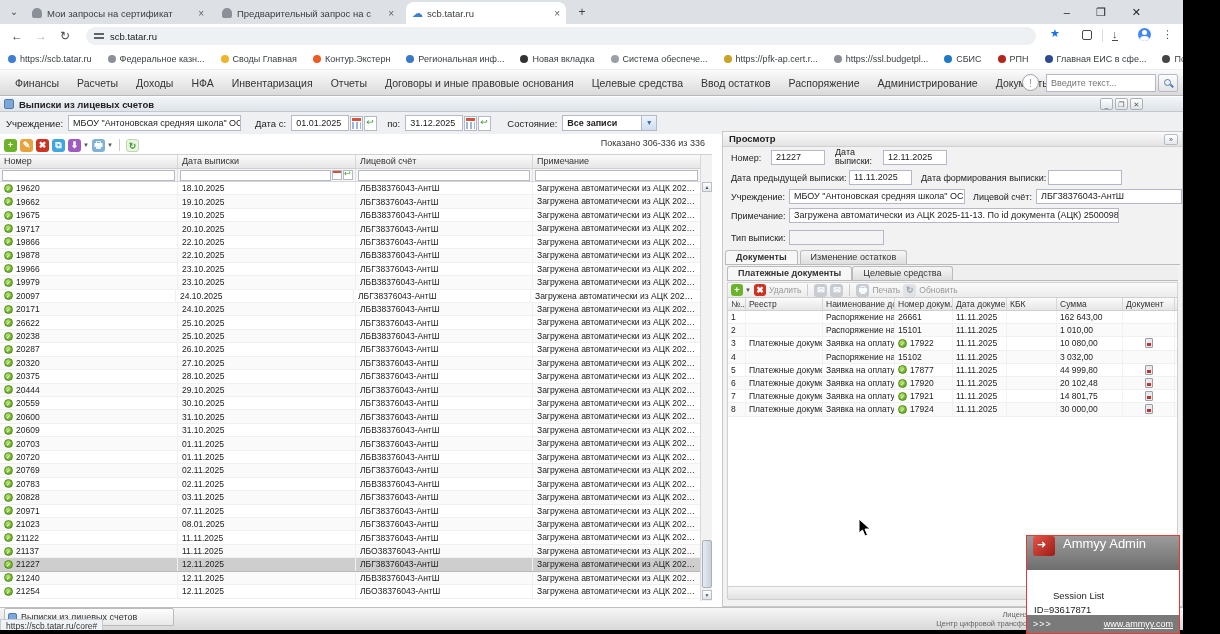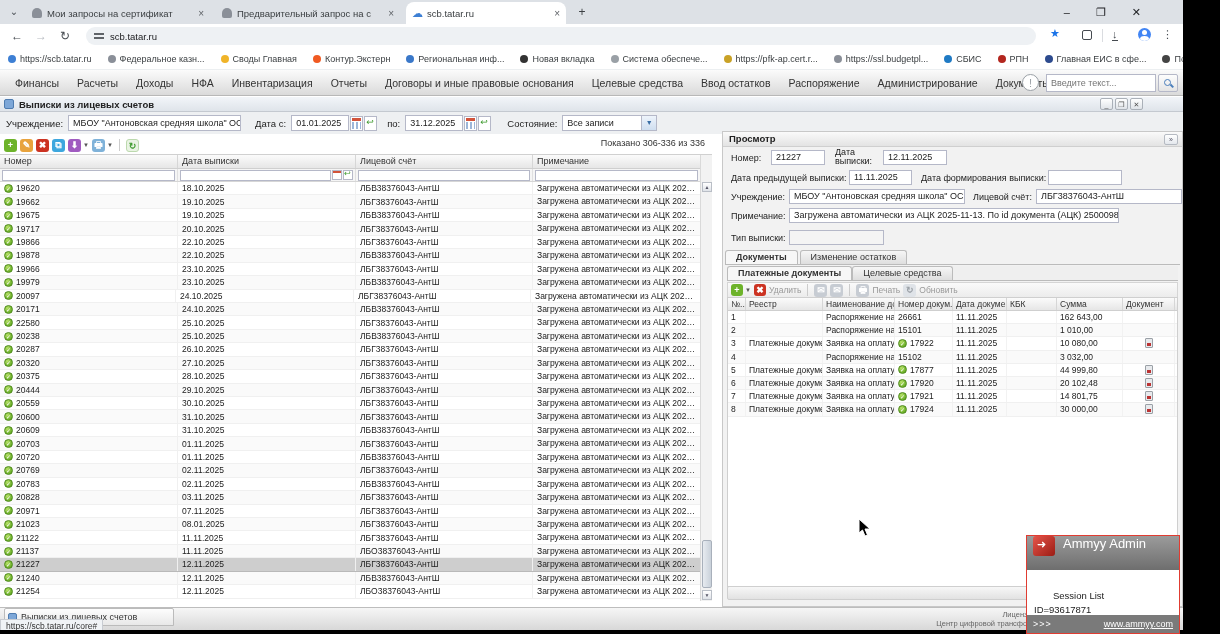--- a/index.html
+++ b/index.html
@@ -55,21 +55,21 @@
   .app-winbtn { width:13px; height:12px; border:1px solid #aab0b8; background:linear-gradient(#fff,#dfe3e8); font-size:7px; color:#555; text-align:center; line-height:11px; border-radius:2px; }
 
   .filterrow { position:absolute; left:0; top:112px; width:1183px; height:22px; background:#eef0f2; display:flex; align-items:center; font-size:9.5px; color:#222; padding-left:6px; }
   .f-label { margin-right:5px; white-space:nowrap; }
   .f-input { height:16px; border:1px solid #b5b8c8; background:#fff; font-size:9px; color:#222; padding:0 4px; display:flex; align-items:center; white-space:nowrap; overflow:hidden; }
   .cal-btn { width:13px; height:15px; border:1px solid #b5b8c8; background:#fff; margin-left:1px; position:relative; }
   .cal-btn.cal:before { content:""; position:absolute; left:1px; top:1px; right:1px; height:3px; background:#d2533a; }
   .cal-btn.cal:after { content:""; position:absolute; left:1px; top:5px; right:1px; bottom:1px; background:repeating-linear-gradient(90deg,#9db6d8 0 2px,#fff 2px 4px); }
   .cal-btn.go:before { content:"\21A9"; position:absolute; left:1px; top:0; color:#3f9b2f; font-size:9px; }
   .combo { height:16px; border:1px solid #b5b8c8; background:#fff; display:flex; align-items:center; }
-  .combo .cv { font-size:9px; padding:0 4px; width:78px; }
+  .combo .cv { font-size:9px; padding:0 4px; width:78px;font-weight:bold; }
   .combo .cb { width:15px; height:14px; background:linear-gradient(#eef4fb,#cfdef0); border-left:1px solid #b5b8c8; color:#3a6ea5; font-size:7px; text-align:center; line-height:14px; }
 
   .gridtoolbar { position:absolute; left:0; top:136px; width:712px; height:18px; display:flex; align-items:center; padding-left:4px; gap:3px; }
   .tbi { width:13px; height:13px; border-radius:3px; color:#fff; font-size:9px; font-weight:bold; text-align:center; line-height:13px; }
   .tbi.green { background:#6db32a; } .tbi.orange { background:#e8a33d; }
   .tbi.red { background:#cc3322; } .tbi.blue { background:#3da7de; } .tbi.purple { background:#a05bc0; }
   .tbi-arrow { color:#555; font-size:6px; margin-left:-1px; }
   .tb-sep { width:1px; height:12px; background:#ccc; margin:0 3px; }
   .shown-label { position:absolute; right:478px; top:138px; font-size:9px; color:#333; }
 
@@ -422,21 +422,21 @@
               <span class="okic">✓</span>
               <span>20171</span>
             </div>
             <div class="gcell" style="width: 178px;">24.10.2025</div>
             <div class="gcell" style="width: 177px;">ЛБВ38376043-АнтШ</div>
             <div class="gcell" style="width: 167px; border-right: none; display: block;">Загружена автоматически из АЦК 2025-10-24. По id ...</div>
           </div>
           <div class="grow">
             <div class="gcell" style="width: 178px;">
               <span class="okic">✓</span>
-              <span>22580</span>
+              <span>26622</span>
             </div>
             <div class="gcell" style="width: 178px;">25.10.2025</div>
             <div class="gcell" style="width: 177px;">ЛБГ38376043-АнтШ</div>
             <div class="gcell" style="width: 167px; border-right: none; display: block;">Загружена автоматически из АЦК 2025-10-25. По id ...</div>
           </div>
           <div class="grow">
             <div class="gcell" style="width: 178px;">
               <span class="okic">✓</span>
               <span>20238</span>
             </div>

